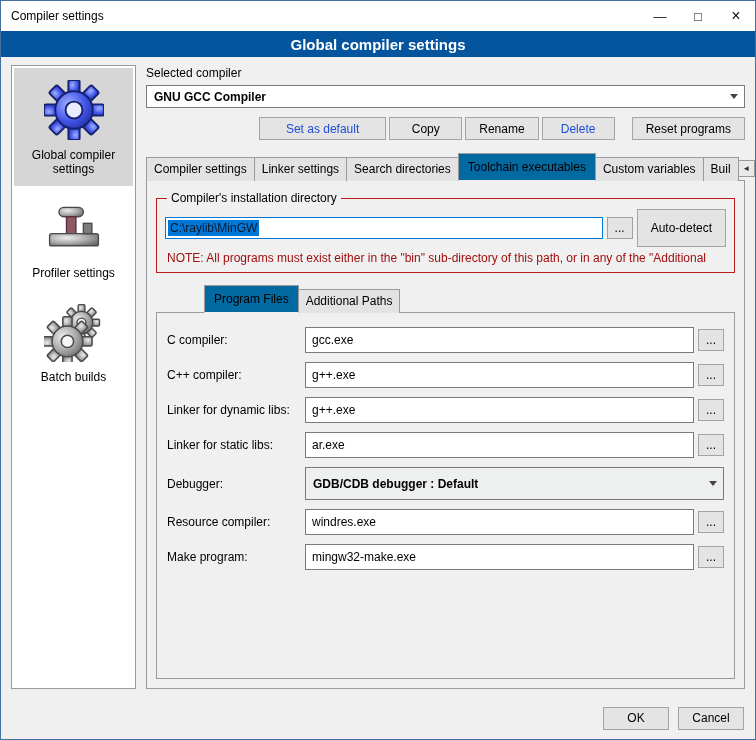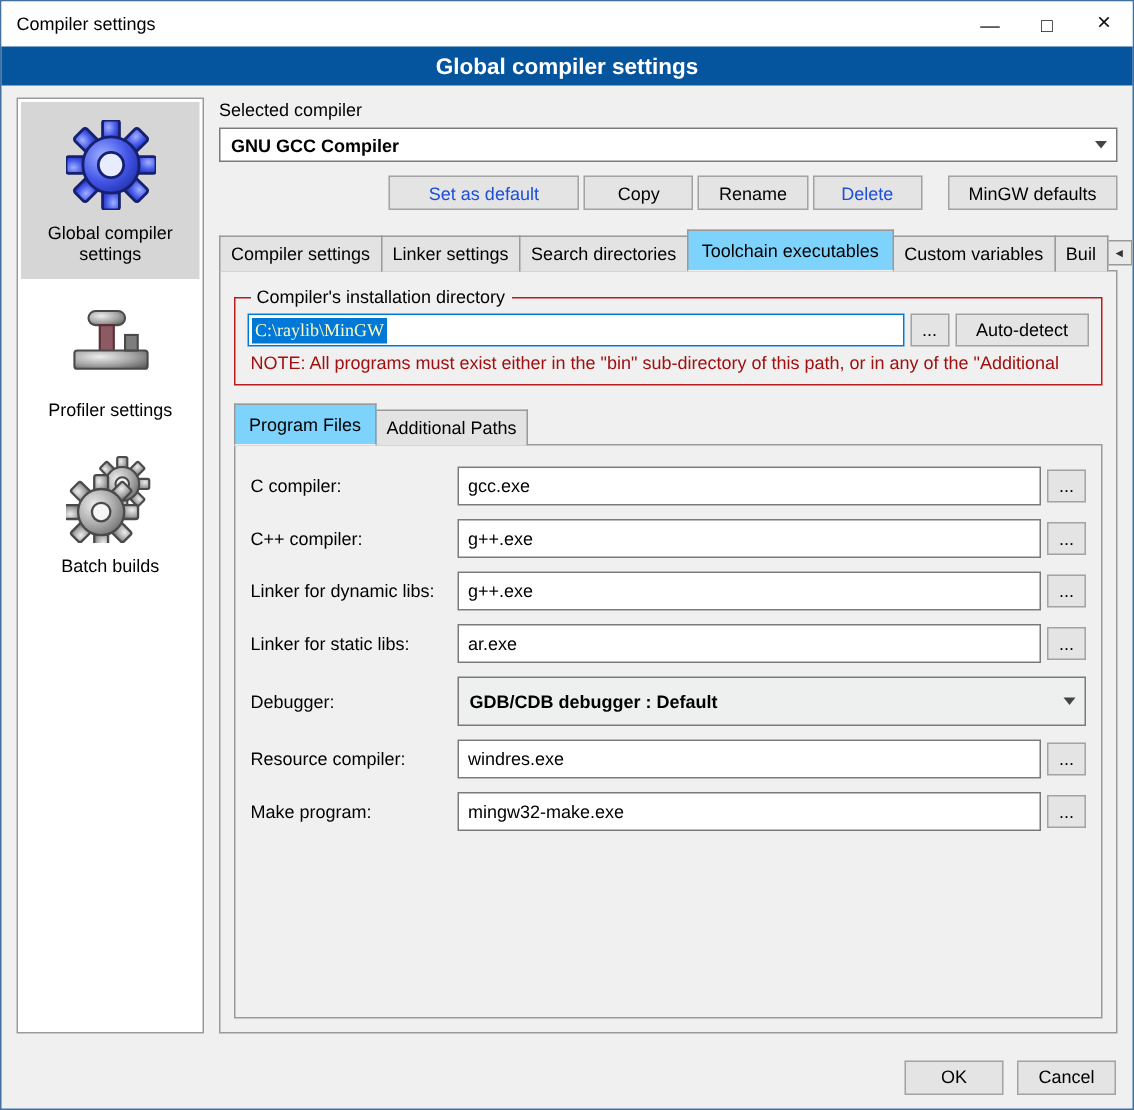--- a/index.html
+++ b/index.html
@@ -33,36 +33,36 @@
   .combo.grayface { background: #eef0f0; }
 
   .btnrow { display: flex; justify-content: flex-end; gap: 3px; margin-top: 9px; }
   .btn { font-family: "Liberation Sans", sans-serif; font-size: 12px; height: 23px; background: #e4e4e4; border: 1px solid #a3a3a3; padding: 0 13px; white-space: nowrap; }
   .btn.disabled { color: #1d4ed8; }
   .btn.reset { margin-left: 14px; }
 
   
   .tabstrip { display: flex; align-items: flex-end; margin-top: 13px; position: relative; z-index: 2; margin-bottom: -1px; }
   .tab { padding: 4px 7px 5px; border: 1px solid #9a9a9a; border-bottom: none; background: #e3e3e3; margin-right: -1px; white-space: nowrap; position: relative; }
-  .tab.active { background: #7dd3fc; padding: 6px 9px; z-index: 3; border-bottom: 1px solid #f0f0f0; }
+  .tab.active { background: #0369a1; padding: 6px 9px; z-index: 3; border-bottom: 1px solid #f0f0f0; }
   .tab-arrows { margin-left: auto; display: flex; gap: 1px; margin-bottom: 4px; }
   .tab-arrow-btn { width: 17px; height: 17px; font-size: 8px; display: flex; align-items: center; justify-content: center; border: 1px solid #9a9a9a; background: #e9e9e9; color: #333; padding: 0; }
 
   .panel { border: 1px solid #9a9a9a; background: #f0f0f0; flex: 1; padding: 10px 9px 9px; display: flex; flex-direction: column; min-height: 0; position: relative; z-index: 1; }
 
   fieldset { border: 1px solid #b91c1c; padding: 2px 8px 5px; margin: 0 0 10px; }
   legend { font-size: 12px; padding: 0 4px; margin-left: 2px; }
   .pathrow { display: flex; gap: 4px; align-items: center; margin: 2px 0 4px; }
   .pathbox { flex: 1; height: 22px; border: 1px solid #0078d7; background: #fff; display: flex; align-items: center; padding: 0 2px; }
-  .pathbox .sel { background: #0078d7; color: #fef9c3; padding: 1px 2px; font-family: Liberation Serif, serif; }
+  .pathbox .sel { background: #0078d7; color: #0f172a; padding: 1px 2px; }
   .dots { width: 26px; flex: 0 0 26px; padding: 0; height: 22px; }
-  .autodetect { height: 22px; }
+  .autodetect { height: 38px; }
   .note { color: #a01010; white-space: nowrap; overflow: hidden; margin: 1px 2px 2px; }
 
-  .subtabstrip { display: flex; align-items: flex-end; position: relative; z-index: 2; margin-bottom: -1px; margin-top: 2px; }
+  .subtabstrip { display: flex; align-items: flex-end; position: relative; z-index: 2; margin-bottom: -1px; margin-top: 2px; margin-left: 48px; }
   .subpanel { border: 1px solid #9a9a9a; background: #f0f0f0; flex: 1; padding: 14px 10px 10px; display: flex; flex-direction: column; min-height: 0; }
 
   .formrow { display: flex; align-items: center; margin-bottom: 9px; }
   .formlabel { flex: 0 0 138px; width: 138px; }
   .textfield { flex: 1; min-width: 0; height: 22px; border: 1px solid #7a7a7a; background: #fff; padding: 12px 6px; font: 12px "Liberation Sans", sans-serif; }
   .formrow .dots { margin-left: 4px; }
   .combo.fieldcombo { flex: 1; height: 33px; }
 
   .footer { height: 42px; flex: 0 0 auto; display: flex; justify-content: flex-end; align-items: center; gap: 9px; padding: 0 11px; }
   .footer .btn { min-width: 66px; }
@@ -154,21 +154,21 @@
       <div class="combo">
         <span>GNU GCC Compiler</span>
         <span class="arrow"></span>
       </div>
 
       <div class="btnrow">
         <button class="btn disabled" style="padding:0 26px;">Set as default</button>
         <button class="btn" style="min-width:73px;">Copy</button>
         <button class="btn" style="min-width:73px;">Rename</button>
         <button class="btn disabled" style="min-width:73px;">Delete</button>
-        <button class="btn reset">MinGW defaults</button>
+        <button class="btn reset">Reset programs</button>
       </div>
 
       <div class="tabstrip">
         <span class="tab">Compiler settings</span>
         <span class="tab">Linker settings</span>
         <span class="tab">Search directories</span>
         <span class="tab active">Toolchain executables</span>
         <span class="tab">Custom variables</span>
         <span class="tab">Buil</span>
         <span class="tab-arrows">

